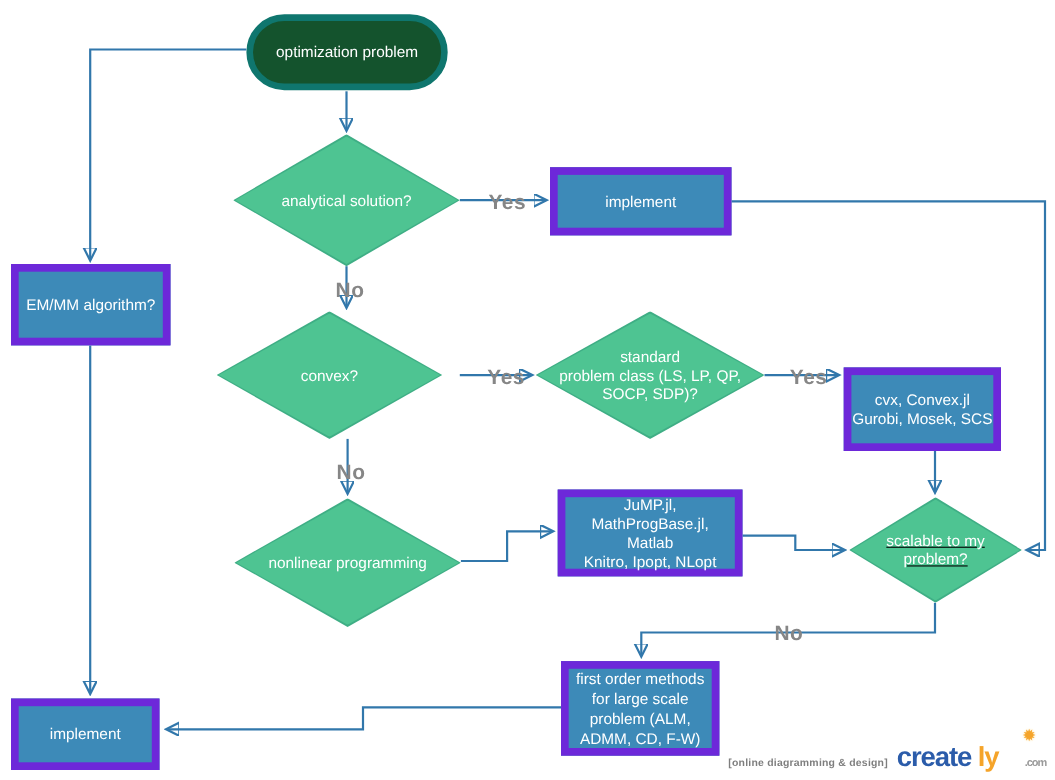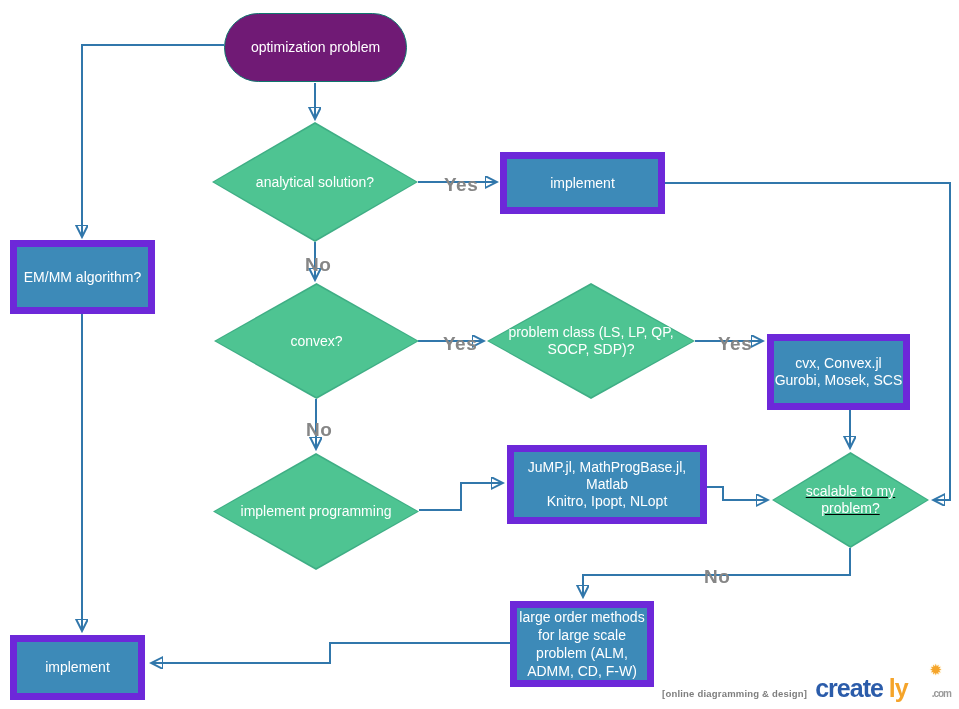--- a/index.html
+++ b/index.html
@@ -18,22 +18,22 @@
   .node .label {
     color: #ffffff;
     font-size: 14px;
     line-height: 17px;
     text-align: center;
     width: 100%;
     z-index: 2;
   }
 
   .pill {
-    background: #701a75;
-    border: 1px solid #0f766e;
+    background: #14532d;
+    border: 6px solid #0f766e;
     border-radius: 35px;
   }
   .rect {
     background: #3d8ab8;
     border: 7px solid #6d28d9;
   }
   .diamond { background: transparent; }
   .diamond .d-outer, .diamond .d-inner {
     position: absolute;
     clip-path: polygon(50% 0, 100% 50%, 50% 100%, 0 50%);
@@ -112,68 +112,69 @@
   </div>
 
   <div class="node rect" style="left:500px; top:152px; width:165px; height:62px;">
     <div class="label">implement</div>
   </div>
 
   <div class="node rect" style="left:10px; top:240px; width:145px; height:74px;">
     <div class="label">EM/MM algorithm?</div>
   </div>
 
-  <div class="node diamond" style="left:214px; top:283px; width:205px; height:116px;align-items:center;">
+  <div class="node diamond" style="left:197px; top:283px; width:205px; height:116px;align-items:center;">
     <div class="d-outer"></div>
     <div class="d-inner"></div>
     <div class="label">convex?</div>
   </div>
 
   <div class="node diamond" style="left:487px; top:283px; width:208px; height:116px;">
     <div class="d-outer"></div>
     <div class="d-inner"></div>
     <div class="label" style="padding:0 10px;">
+      <div>standard</div>
       <div>problem class (LS,  LP, QP,</div>
       <div>SOCP, SDP)?</div>
     </div>
   </div>
 
   <div class="node rect" style="left:767px; top:304px; width:143px; height:76px;margin-top:30px;">
     <div class="label">
       <div>cvx, Convex.jl</div>
       <div>Gurobi, Mosek, SCS</div>
     </div>
   </div>
 
   <div class="node diamond" style="left:213px; top:453px; width:206px; height:117px;">
     <div class="d-outer"></div>
     <div class="d-inner"></div>
-    <div class="label" style="padding:0 14px;">implement programming</div>
-  </div>
-
-  <div class="node rect" style="left:507px; top:445px; width:200px; height:79px;">
+    <div class="label" style="padding:0 14px;">nonlinear programming</div>
+  </div>
+
+  <div class="node rect" style="left:507px; top:445px; width:168px; height:79px;">
     <div class="label">
       <div>JuMP.jl, MathProgBase.jl,</div>
       <div>Matlab</div>
       <div>Knitro, Ipopt, NLopt</div>
     </div>
   </div>
 
   <div class="node diamond" style="left:772px; top:452px; width:157px; height:96px;text-decoration:underline;">
     <div class="d-outer"></div>
     <div class="d-inner"></div>
     <div class="label" style="padding:0 18px;">
       <div>scalable to my</div>
       <div>problem?</div>
     </div>
   </div>
 
   <div class="node rect" style="left:510px; top:601px; width:144px; height:86px;">
     <div class="label" style="line-height:18px;">
-      <div>large order methods</div>
+      <div>first order methods</div>
       <div>for large scale</div>
       <div>problem (ALM,</div>
       <div>ADMM, CD, F-W)</div>
     </div>
   </div>
 
   <div class="node rect" style="left:10px; top:635px; width:135px; height:65px;">
     <div class="label">implement</div>
   </div>
 

